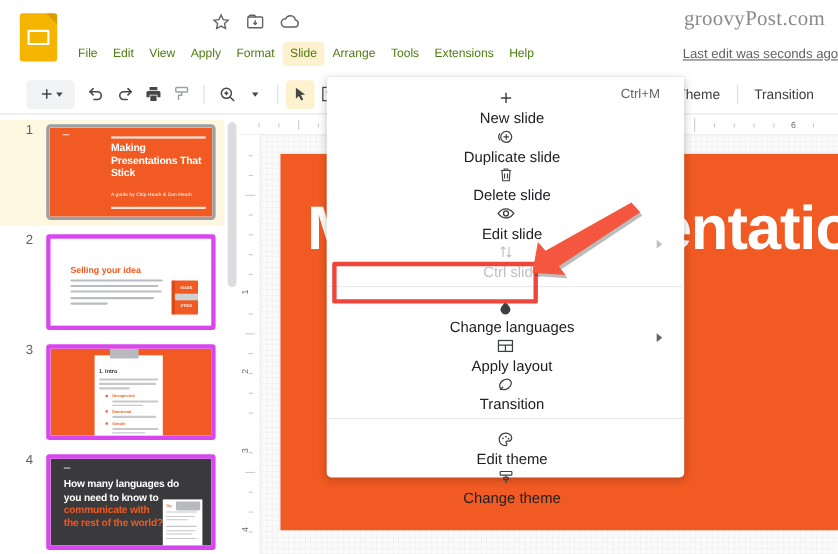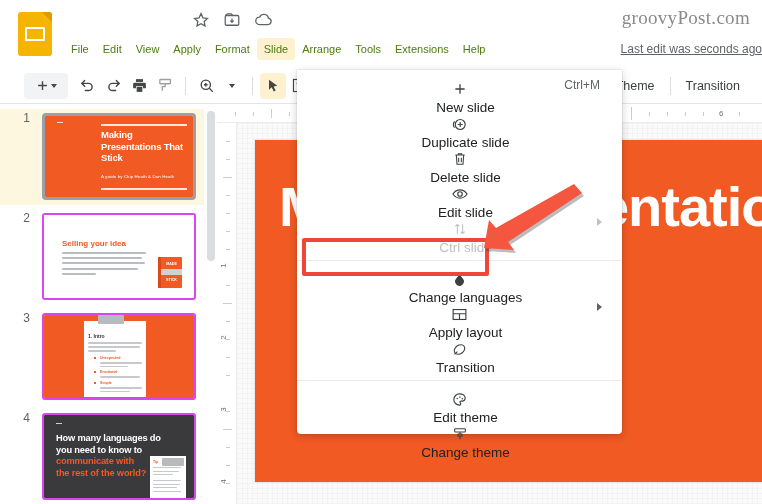--- a/index.html
+++ b/index.html
@@ -72,21 +72,21 @@
 
   
   .filmstrip {
     position:absolute; left:0; top:105px; width:204px; height:399px;
     background:#fff; overflow:hidden;
   }
   .fs-row { position:absolute; left:0; width:204px; }
   .fs-num { position:absolute; left:14px; top:2px; font-size:12px; color:#5f6368; width:16px; text-align:right; }
   .fs-thumb {
     position:absolute; left:42px; top:0; width:154px; height:87px;
-    border:2px solid #d946ef; border-radius:3px; overflow:hidden; background:#fff;
+    border:4px solid #d946ef; border-radius:3px; overflow:hidden; background:#fff;
   }
   .fs-row.current { background:#FEF7E0; }
   .fs-row.current .fs-thumb { border:3px solid #9aa0a6; border-radius:4px; }
   .fs-scrollbar { position:absolute; left:205px; top:105px; width:12px; height:399px; background:#fff; }
   .fs-thumbbar { position:absolute; left:2px; top:6px; width:8px; height:150px; background:#dadce0; border-radius:5px; }
 
   
   .t-orange { position:absolute; inset:0; background:#F15A22; }
   .t-white  { position:absolute; inset:0; background:#fff; }
   .t-dark   { position:absolute; inset:0; background:#3a3a3c; }

